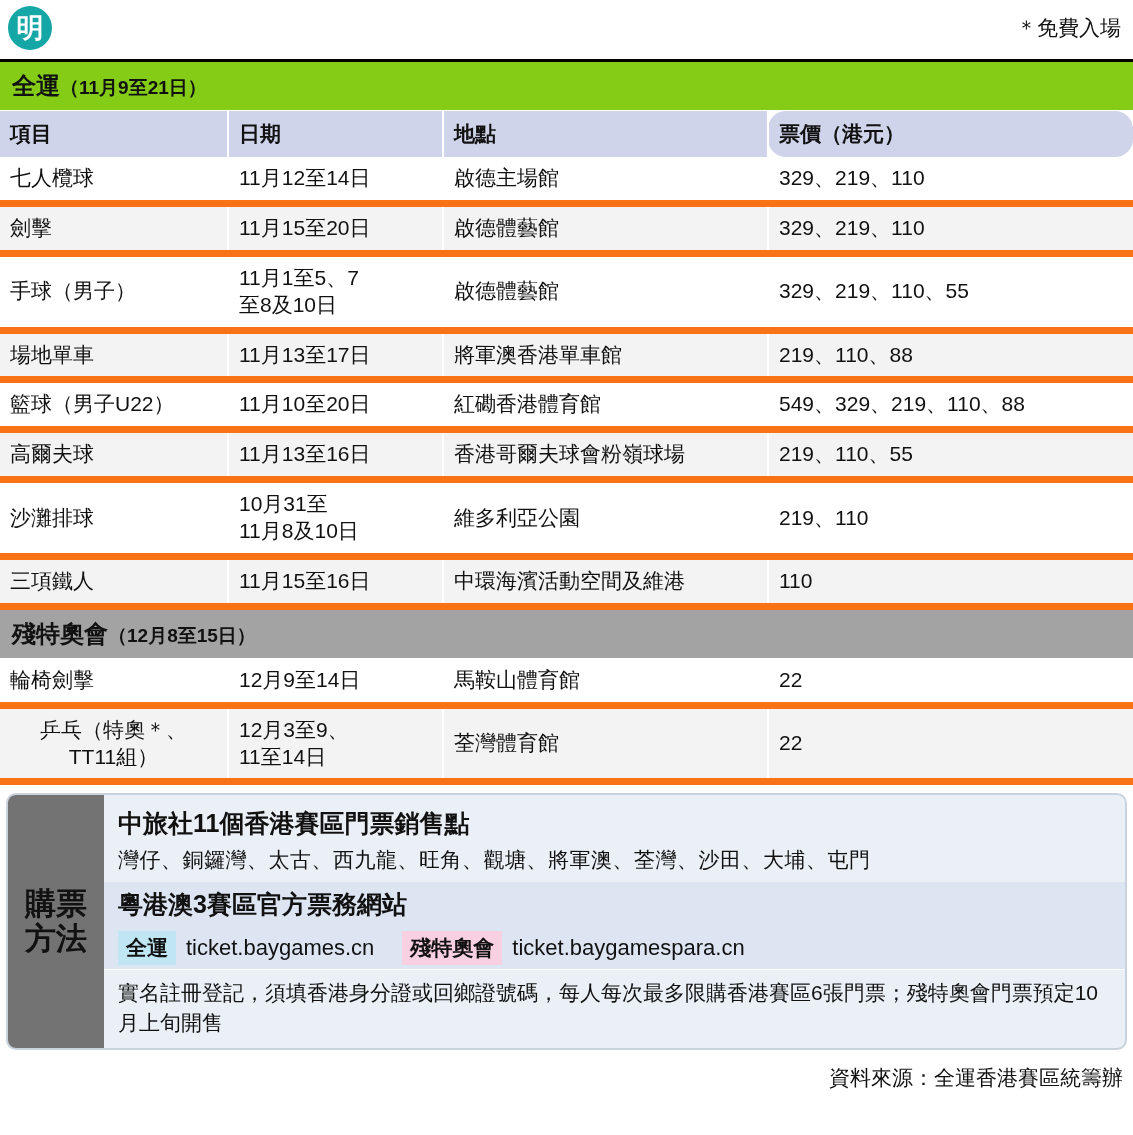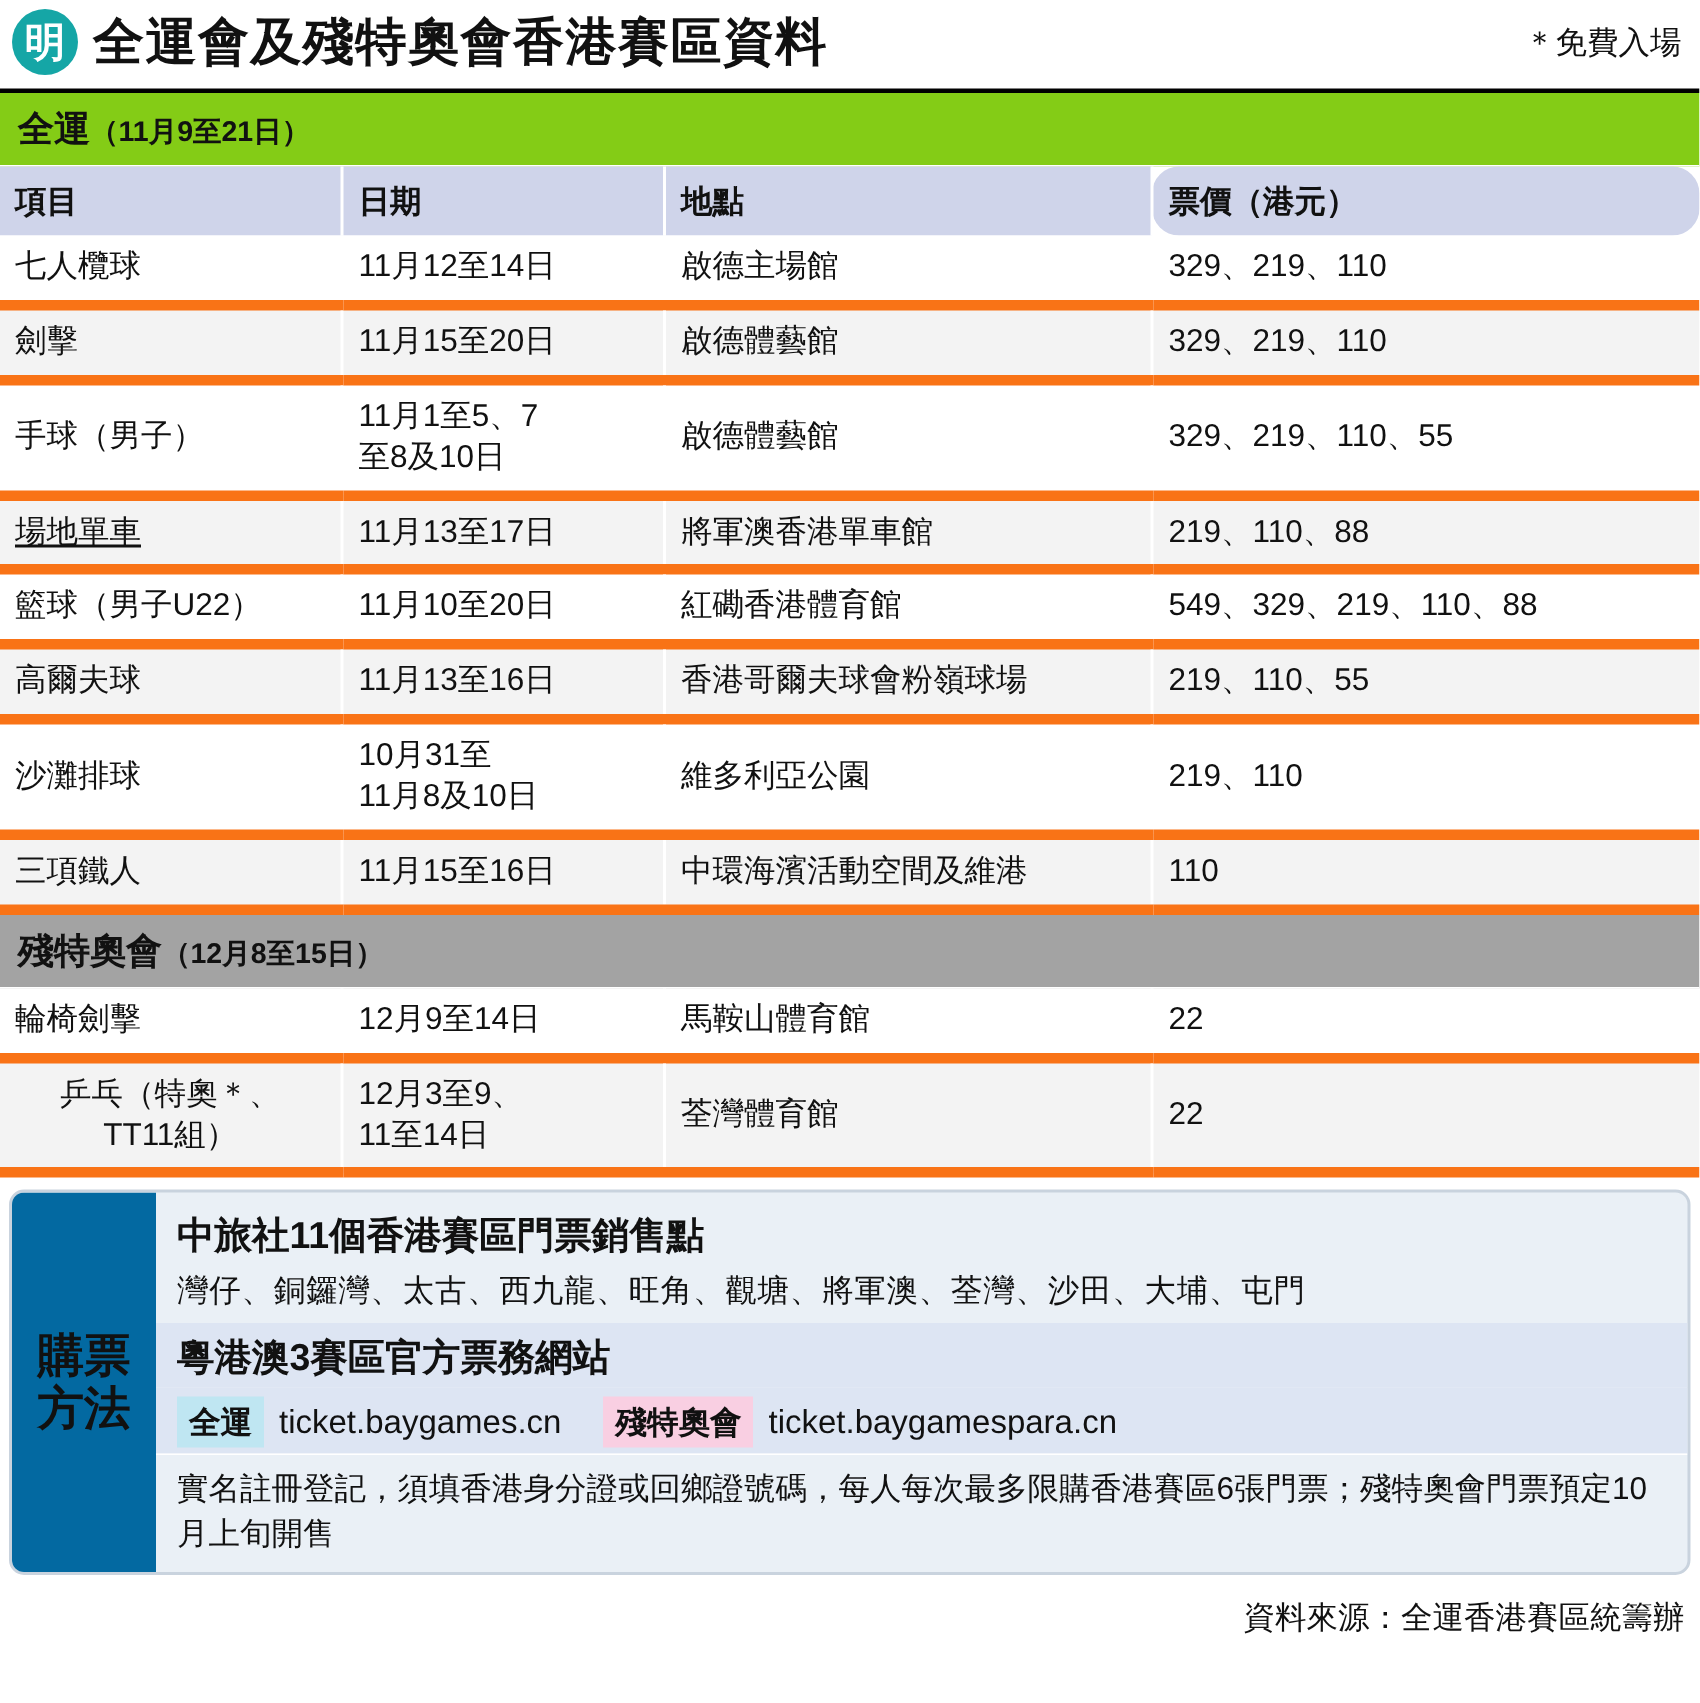--- a/index.html
+++ b/index.html
@@ -104,21 +104,21 @@
   .purchase {
     display: flex;
     margin: 8px 6px 4px 6px;
     border: 2px solid #c9d3de;
     border-radius: 10px;
     overflow: hidden;
     background: #eaf0f6;
   }
   .purchase-label {
     flex: 0 0 96px;
-    background: #0369a1;
+    background: #737373;
     display: flex;
     align-items: center;
     justify-content: center;
     text-align: center;
     font-size: 31px;
     font-weight: bold;
     line-height: 1.12;
     color: #111;
   }
   .purchase-body {
@@ -163,21 +163,20 @@
     text-align: right;
     font-size: 21px;
     padding: 10px 10px 6px 0;
   }
 </style>
 </head>
 <body>
 
 <div class="header">
   <div class="logo">明</div>
-  <div class="title">全運會及殘特奧會香港賽區資料</div>
   <div class="free-note">＊免費入場</div>
 </div>
 
 <div class="section-bar sec-blue">
   <span>全運</span><span class="sub">（11月9至21日）</span>
 </div>
 <table>
   <colgroup>
       <col class="c1">
       <col class="c2">
@@ -206,21 +205,21 @@
         <td style="white-space: pre-line;">329、219、110</td>
       </tr>
       <tr>
         <td style="white-space: pre-line;">手球（男子）</td>
         <td style="white-space: pre-line;">11月1至5、7
 至8及10日</td>
         <td style="white-space: pre-line;">啟德體藝館</td>
         <td style="white-space: pre-line;">329、219、110、55</td>
       </tr>
       <tr>
-        <td style="white-space: pre-line; text-decoration: underline;">場地單車</td>
+        <td style="white-space: pre-line;">場地單車</td>
         <td style="white-space: pre-line;">11月13至17日</td>
         <td style="white-space: pre-line;">將軍澳香港單車館</td>
         <td style="white-space: pre-line;">219、110、88</td>
       </tr>
       <tr>
         <td style="white-space: pre-line;">籃球（男子U22）</td>
         <td style="white-space: pre-line;">11月10至20日</td>
         <td style="white-space: pre-line;">紅磡香港體育館</td>
         <td style="white-space: pre-line;">549、329、219、110、88</td>
       </tr>

